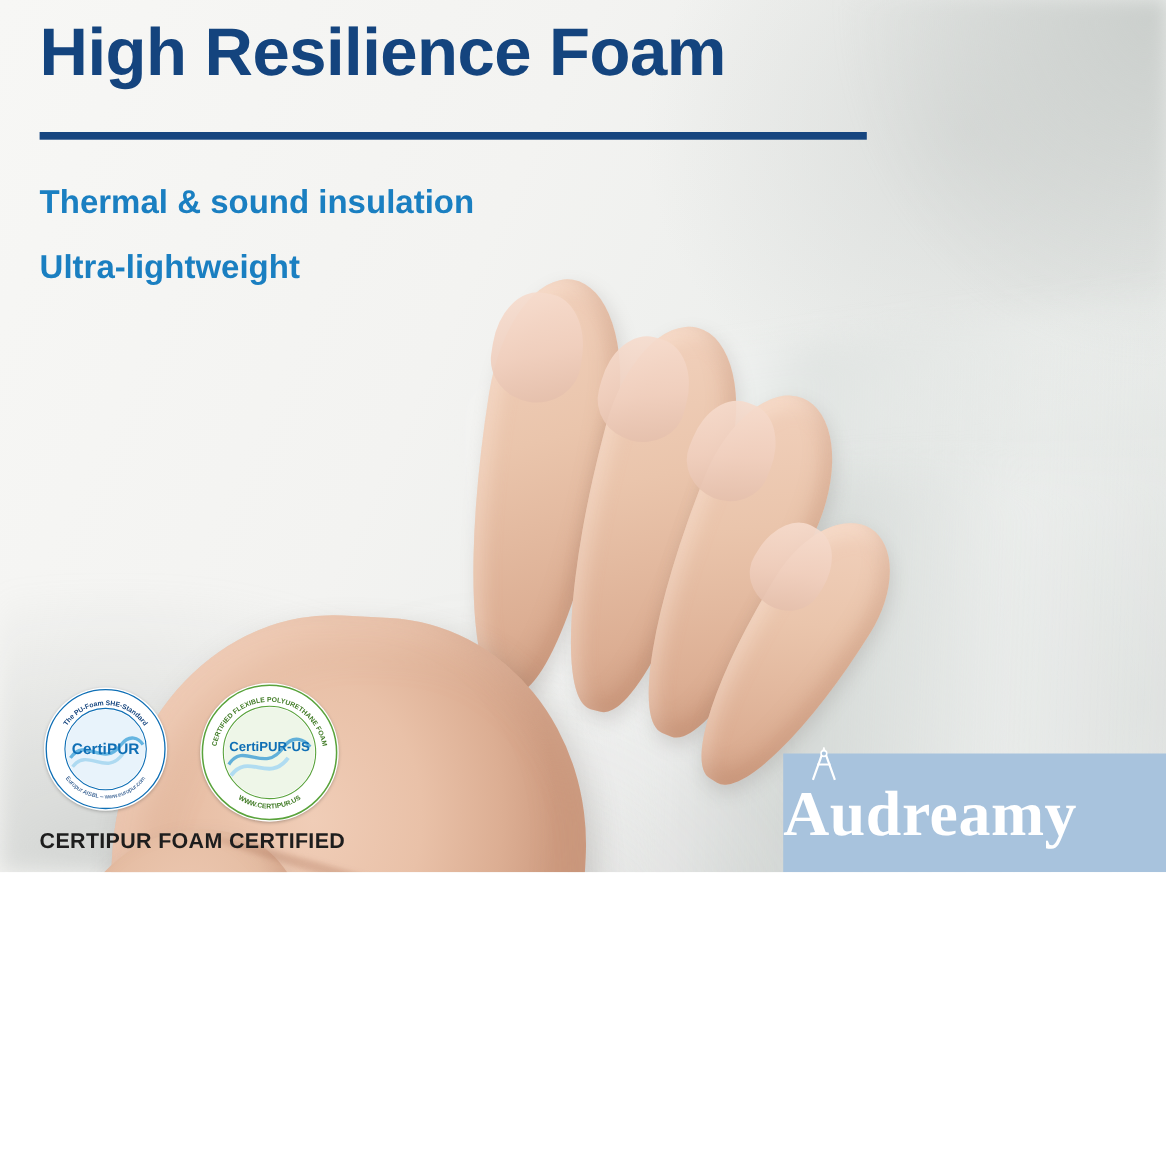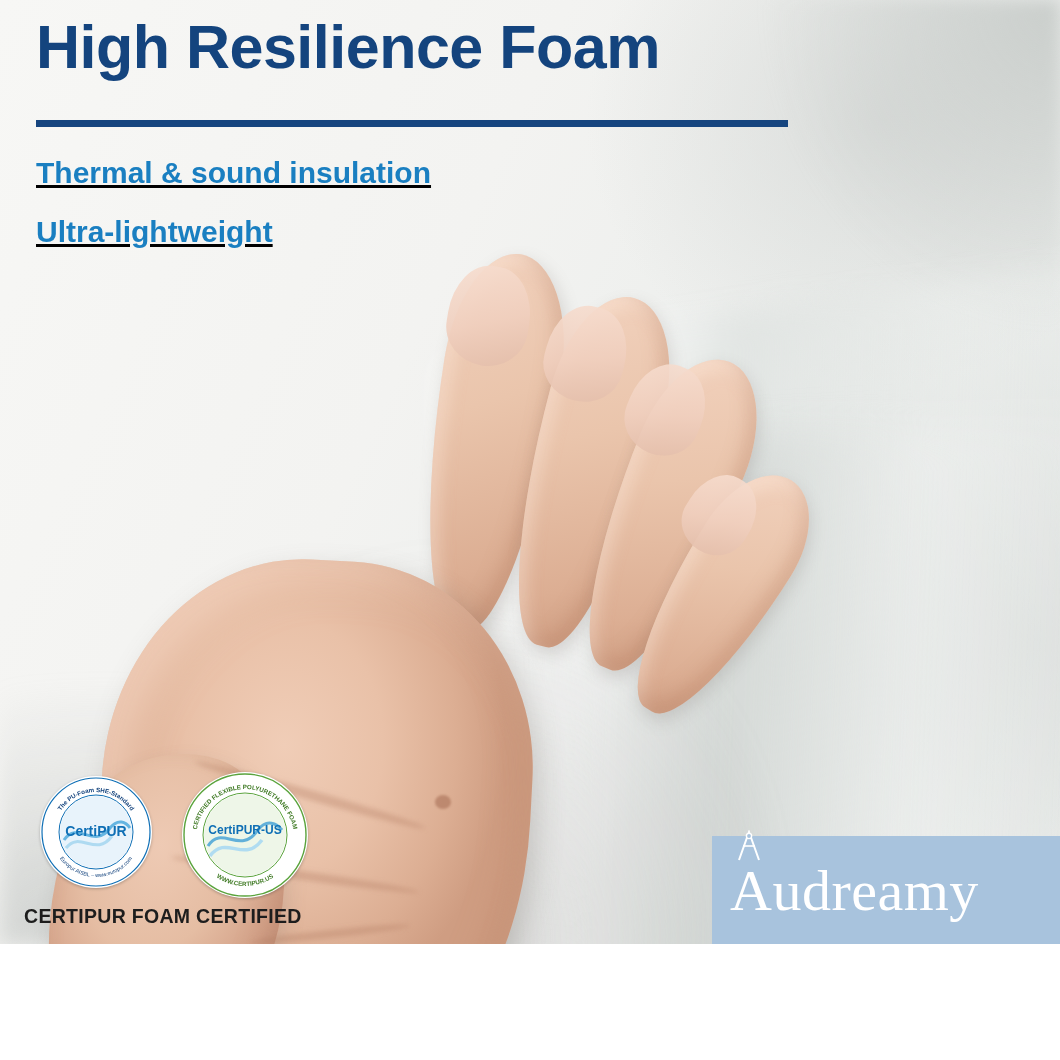--- a/index.html
+++ b/index.html
@@ -6,21 +6,21 @@
     margin: 0;
     padding: 0;
     background: #ffffff;
   }
   body {
     font-family: "Liberation Sans", sans-serif;
   }
   #poster {
     position: relative;
     width: 1060px;
-    height: 944px;
+    height: 793px;
     overflow: hidden;
     background: #f2f2f0;
   }
 
   
   .photo {
     position: absolute;
     inset: 0;
     background:
       
@@ -169,23 +169,22 @@
     top: 120px;
     width: 752px;
     height: 7px;
     background: #16457f;
   }
 
   
   .features {
     position: absolute;
     left: 36px;
-    top: 158px;
+    top: 170px;
     width: 620px;
-    text-decoration: underline;
   }
   .feature {
     font-size: 30px;
     font-weight: bold;
     color: #1a7fc1;
     line-height: 1.0;
     margin-bottom: 29px;
     white-space: nowrap;
   }
 
@@ -202,42 +201,42 @@
     border-radius: 50%;
     background: #ffffff;
     box-shadow: 0 1px 3px rgba(0,0,0,0.25);
   }
   .badge-blue { left: 6px;  top: 4px;  width: 112px; height: 112px; }
   .badge-green{ left: 148px; top: 0px; width: 126px; height: 126px; }
   .badge svg { display: block; }
 
   .cert-caption {
     position: absolute;
-    left: 24px;
+    left: 36px;
     bottom: 16px;
     font-size: 19.5px;
     font-weight: bold;
     color: #1d1d1d;
     letter-spacing: 0.3px;
     white-space: nowrap;
   }
 
   
   .brand {
     position: absolute;
     right: 0;
     bottom: 0;
     width: 348px;
     height: 108px;
     background: #a8c3dd;
     display: flex;
     align-items: center;
     justify-content: flex-start;
-    padding-left: 18px;
     box-sizing: border-box;
+    font-weight: bold;
   }
   .brand-text {
     font-family: "Liberation Serif", serif;
     font-size: 58px;
     color: #ffffff;
     letter-spacing: 0.5px;
     position: relative;
     white-space: nowrap;
   }
   .brand-mark {

